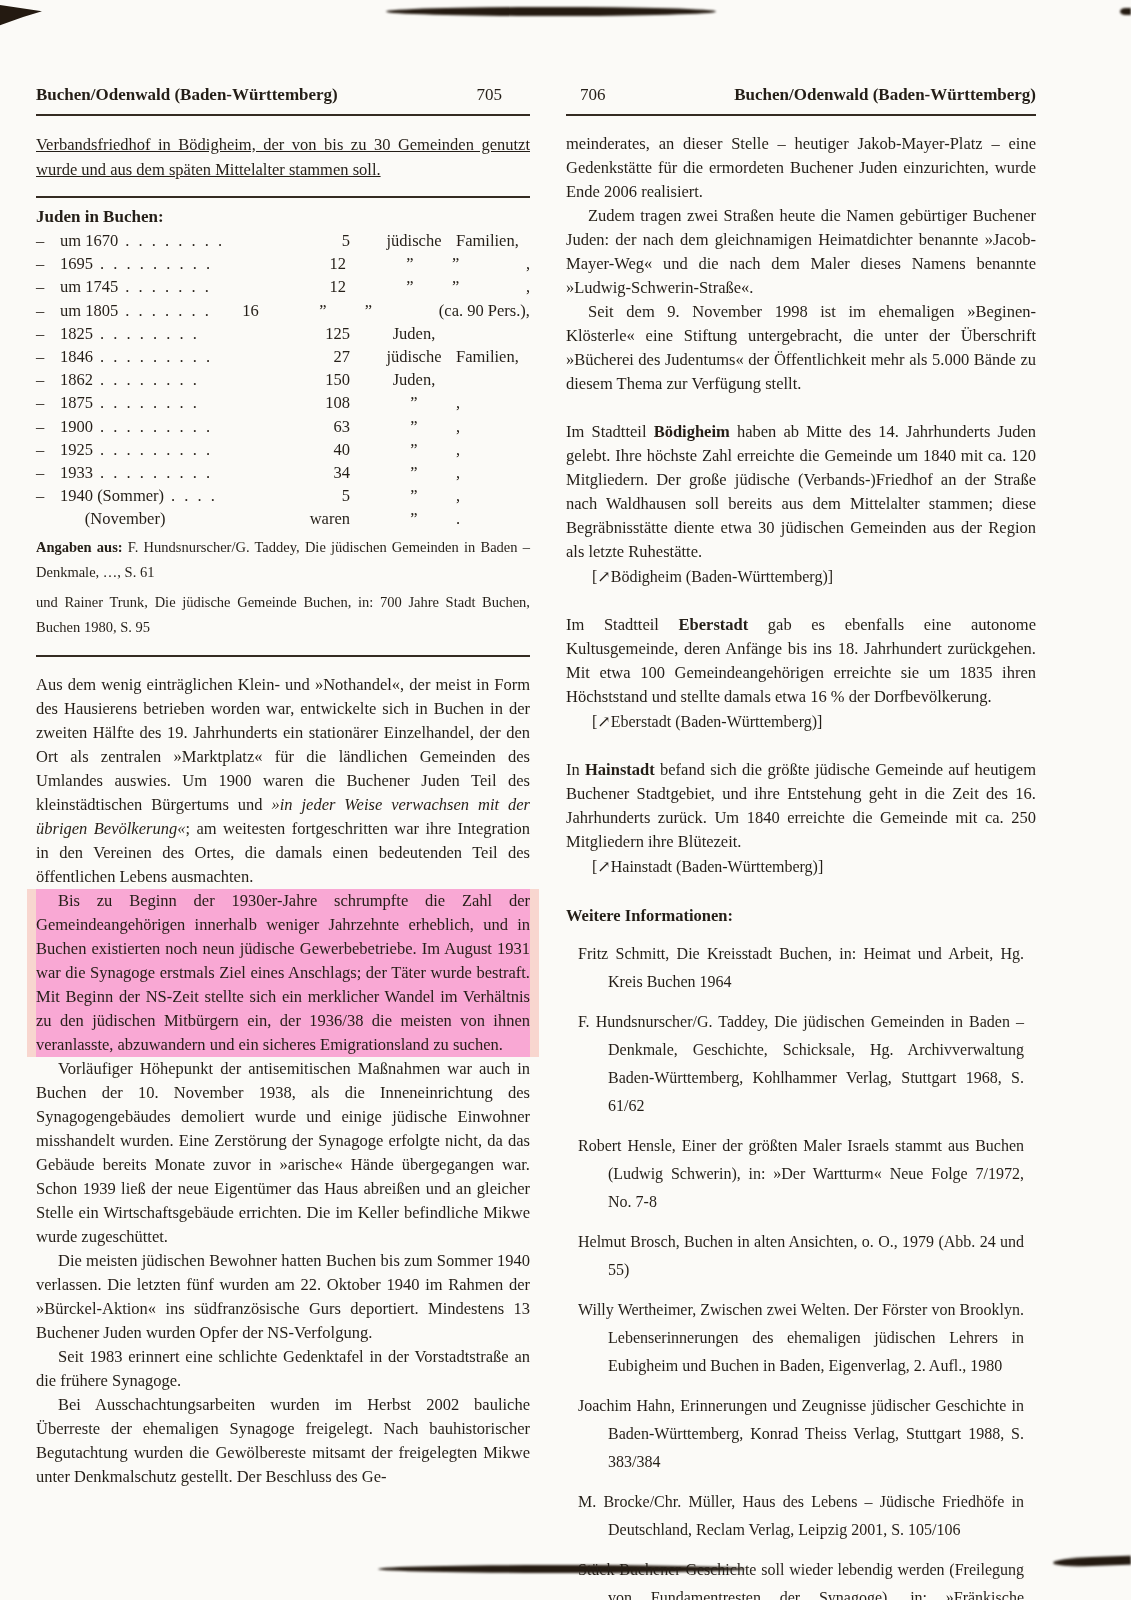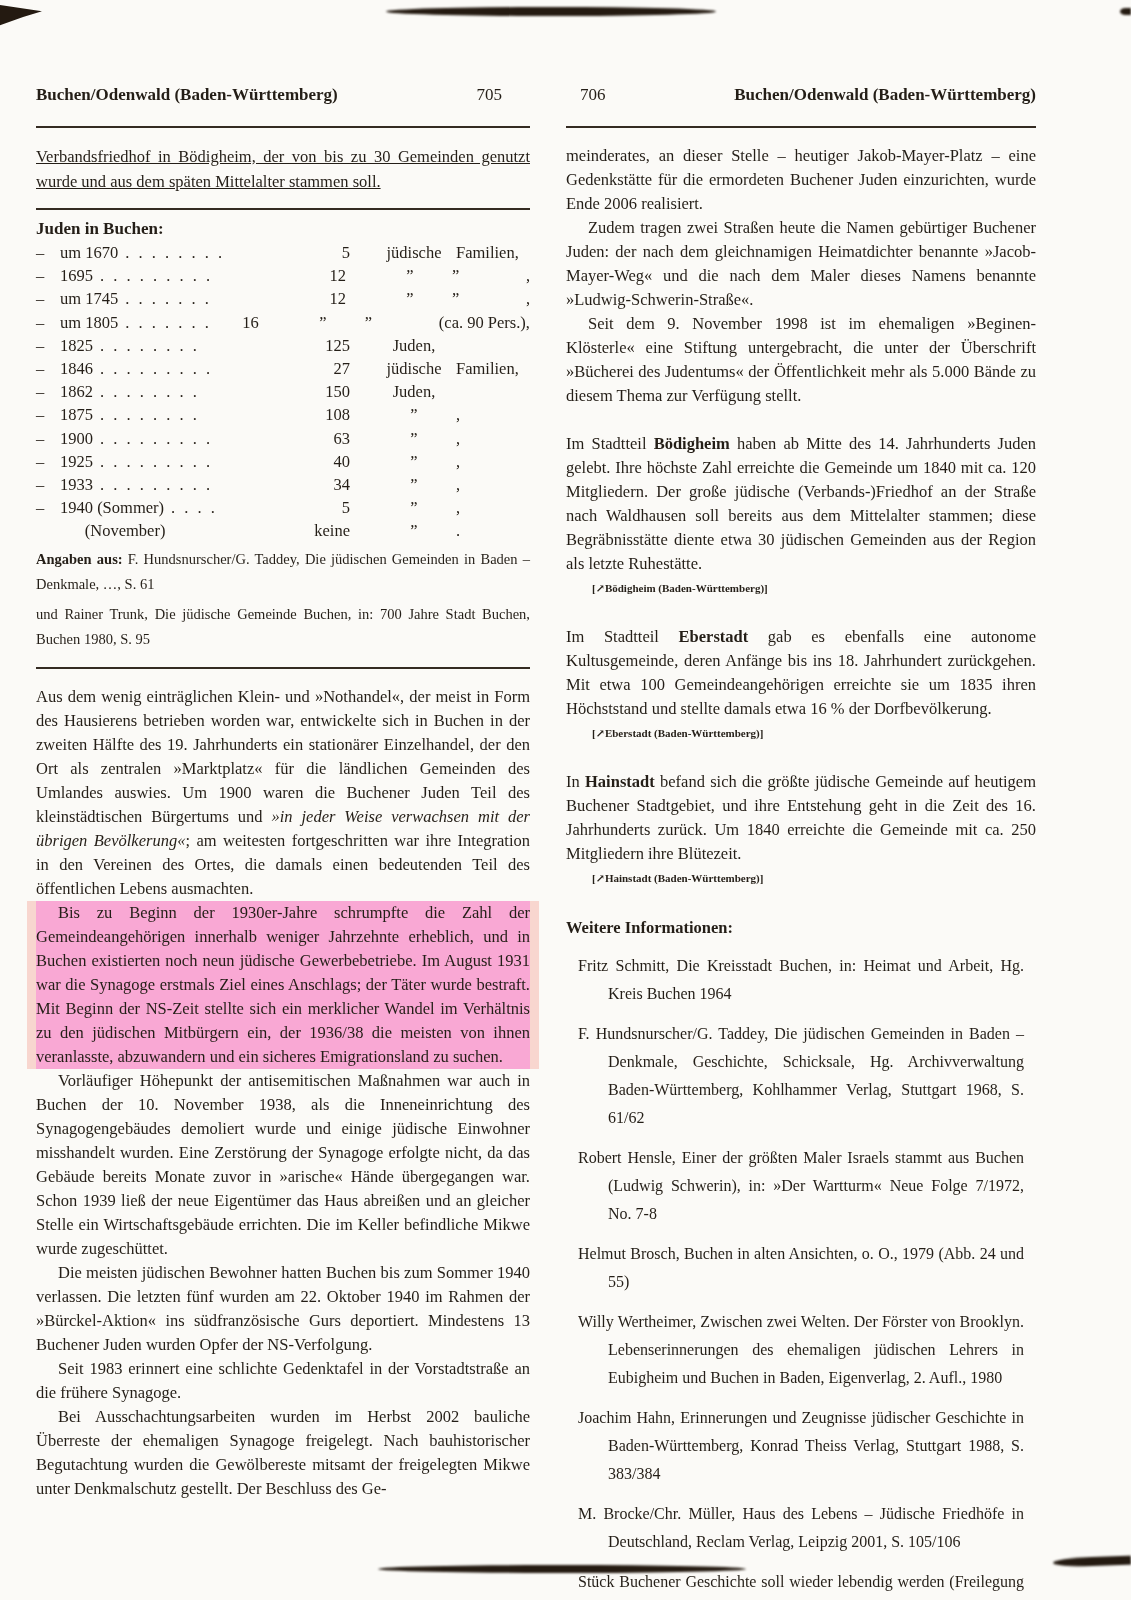--- a/index.html
+++ b/index.html
@@ -8,21 +8,21 @@
     background:#fbfaf7;overflow:hidden;
     font-family:"Liberation Serif","DejaVu Serif",serif;
     color:#241e17;
   }
   .col{position:absolute;top:84px;}
   .col-left{left:36px;width:494px;}
   .col-right{left:566px;width:470px;}
 
   .running-header{
     display:flex;justify-content:space-between;align-items:baseline;
-    font-size:17px;line-height:22px;padding-bottom:20px;
+    font-size:17px;line-height:22px;padding-bottom:8px;
     border-bottom:2.5px solid #342b22;
   }
   .rh-title{font-weight:bold;}
   .col-left .rh-num{padding-right:28px;}
   .col-right .rh-num{padding-left:14px;}
 
   .intro{margin:16px 0 0 0;font-size:16.5px;line-height:25px;text-align:justify;text-decoration:underline;}
   .rule{border:none;border-top:2px solid #342b22;margin:14px 0 0 0;}
 
   .census-heading{font-weight:bold;font-size:17px;line-height:24px;margin-top:7px;}
@@ -39,21 +39,21 @@
   .source b{font-weight:bold;}
 
   .body-p{margin:0;font-size:16.5px;line-height:24px;text-align:justify;}
   .first-body{margin-top:16px;}
   .indent{text-indent:22px;}
   .em{font-style:italic;}
   .highlight{
     background:#f9a8d4;
     box-shadow:-9px 0 0 #f8d6cf, 9px 0 0 #f8d6cf;
   }
-  .crossref{margin:0 0 0 26px;font-weight:bold;font-size:11px;line-height:25px;}
+  .crossref{margin:0 0 0 26px;font-weight:normal;font-size:16px;line-height:25px;}
   .section{margin-top:24px;}
   .more-heading{margin:24px 0 0 0;font-weight:bold;font-size:16.5px;line-height:25px;}
   .bib-entry{margin:12px;font-size:16px;line-height:28px;text-align:justify;
     padding-left:30px;text-indent:-30px;}
 
   
   .art{position:absolute;background:#241a11;}
   .art-top-left{left:0;top:5px;width:42px;height:22px;
     clip-path:polygon(0 0,100% 28%,55% 55%,0 92%);}
   .art-top-center{left:386px;top:7px;width:330px;height:9px;border-radius:50%;filter:blur(1.2px);}
@@ -191,21 +191,21 @@
         <span class="t-dots">. . . .</span>
         <span class="t-num">5</span>
         <span class="t-n1">”</span>
         <span class="t-n2">,</span>
         <span class="t-n3"></span>
       </div>
         <div class="t-row">
         <span class="t-dash"></span>
         <span class="t-year">      (November)</span>
         <span class="t-dots"></span>
-        <span class="t-num">keine</span>
+        <span class="t-num">waren</span>
         <span class="t-n1">”</span>
         <span class="t-n2">.</span>
         <span class="t-n3"></span>
       </div>
       </div>
 
     <p class="source"><b>Angaben aus:</b><span> F. Hundsnurscher/G. Taddey, Die jüdischen Gemeinden in Baden – Denkmale, …, S. 61</span></p>
     <p class="source">und Rainer Trunk, Die jüdische Gemeinde Buchen, in: 700 Jahre Stadt Buchen, Buchen 1980, S. 95</p>
 
     <hr class="rule">

